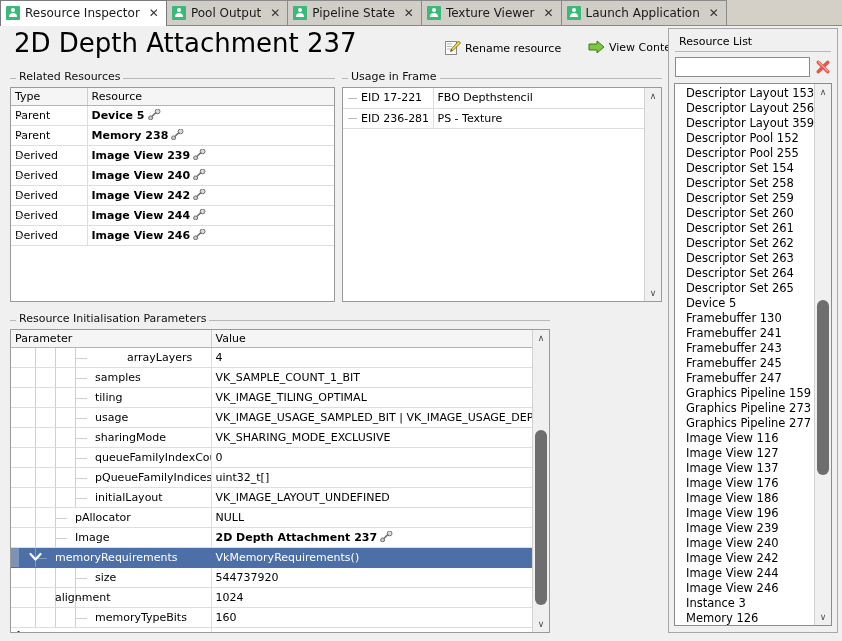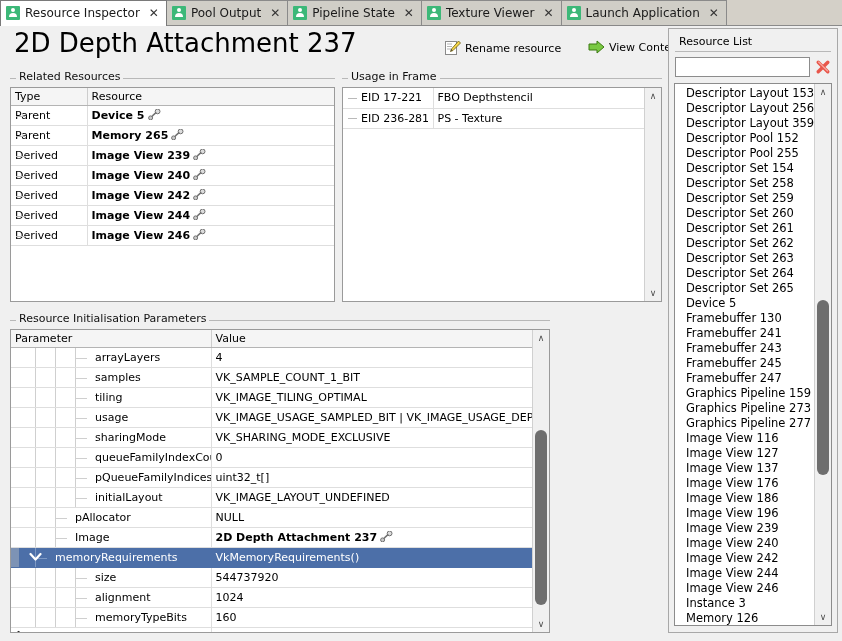--- a/index.html
+++ b/index.html
@@ -450,21 +450,21 @@
                       <g stroke="#6f6f6f" stroke-width="1.5" fill="none">
                         <path d="M4.6 7.2 L2.6 9.2"></path>
                       </g>
                       <circle cx="2.6" cy="8.9" r="2" fill="#c9c9c9" stroke="#6f6f6f" stroke-width="1"></circle>
                       <circle cx="9.6" cy="2.4" r="2.4" fill="#dcdcdc" stroke="#6f6f6f" stroke-width="1"></circle>
                       <path d="M4.3 7.0 L8.2 3.4" stroke="#6f6f6f" stroke-width="1.6" fill="none"></path>
                     </svg></span></td>
               </tr>
               <tr>
                 <td class="type-cell">Parent</td>
-                <td class="last"><span class="res-name">Memory 265</span><span class="link-ico"><svg width="13" height="11" viewBox="0 0 13 11">
+                <td class="last"><span class="res-name">Memory 238</span><span class="link-ico"><svg width="13" height="11" viewBox="0 0 13 11">
                       <g stroke="#6f6f6f" stroke-width="1.5" fill="none">
                         <path d="M4.6 7.2 L2.6 9.2"></path>
                       </g>
                       <circle cx="2.6" cy="8.9" r="2" fill="#c9c9c9" stroke="#6f6f6f" stroke-width="1"></circle>
                       <circle cx="9.6" cy="2.4" r="2.4" fill="#dcdcdc" stroke="#6f6f6f" stroke-width="1"></circle>
                       <path d="M4.3 7.0 L8.2 3.4" stroke="#6f6f6f" stroke-width="1.6" fill="none"></path>
                     </svg></span></td>
               </tr>
               <tr>
                 <td class="type-cell">Derived</td>
@@ -566,21 +566,21 @@
                 <col>
               </colgroup>
             <thead>
                 <tr>
               <th>Parameter</th>
               <th class="last">Value</th>
             </tr>
               </thead>
             <tbody>
                 <tr>
-                  <td class="pname"><span class="guide" style="left:24px"></span><span class="guide" style="left:44px"></span><span class="guide" style="left:64px"></span><span class="elbow" style="left:64px"></span><span class="txt" style="padding-left:84px">arrayLayers</span></td>
+                  <td class="pname"><span class="guide" style="left:24px"></span><span class="guide" style="left:44px"></span><span class="guide" style="left:64px"></span><span class="elbow" style="left:64px"></span><span class="txt" style="padding-left:116px">arrayLayers</span></td>
                   <td class="last"><span class="">4</span></td>
                 </tr>
                 <tr>
                   <td class="pname"><span class="guide" style="left:24px"></span><span class="guide" style="left:44px"></span><span class="guide" style="left:64px"></span><span class="elbow" style="left:64px"></span><span class="txt" style="padding-left:84px">samples</span></td>
                   <td class="last"><span class="">VK_SAMPLE_COUNT_1_BIT</span></td>
                 </tr>
                 <tr>
                   <td class="pname"><span class="guide" style="left:24px"></span><span class="guide" style="left:44px"></span><span class="guide" style="left:64px"></span><span class="elbow" style="left:64px"></span><span class="txt" style="padding-left:84px">tiling</span></td>
                   <td class="last"><span class="">VK_IMAGE_TILING_OPTIMAL</span></td>
                 </tr>
@@ -623,21 +623,21 @@
                   <td class="pname"><span class="sel-tick"></span><span class="guide" style="left:24px"></span><span class="elbow" style="left:24px"></span><span class="expander" style="left:18px;"><svg width="13" height="9" viewBox="0 0 13 9">
                         <polyline points="1.5,1.5 6.5,7 11.5,1.5" fill="none" stroke="#ffffff" stroke-width="2.2" stroke-linecap="round" stroke-linejoin="round"></polyline>
                       </svg></span><span class="txt" style="padding-left:44px">memoryRequirements</span></td>
                   <td class="last"><span class="">VkMemoryRequirements()</span></td>
                 </tr>
                 <tr>
                   <td class="pname"><span class="guide" style="left:24px"></span><span class="guide" style="left:44px"></span><span class="guide" style="left:64px"></span><span class="elbow" style="left:64px"></span><span class="txt" style="padding-left:84px">size</span></td>
                   <td class="last"><span class="">544737920</span></td>
                 </tr>
                 <tr>
-                  <td class="pname"><span class="guide" style="left:24px"></span><span class="guide" style="left:44px"></span><span class="guide" style="left:64px"></span><span class="elbow" style="left:64px"></span><span class="txt" style="padding-left:84px">alignment</span></td>
+                  <td class="pname"><span class="guide" style="left:24px"></span><span class="guide" style="left:44px"></span><span class="guide" style="left:64px"></span><span class="elbow" style="left:64px"></span><span class="txt" style="padding-left:44px">alignment</span></td>
                   <td class="last"><span class="">1024</span></td>
                 </tr>
                 <tr>
                   <td class="pname"><span class="guide" style="left:24px"></span><span class="guide" style="left:44px"></span><span class="guide" style="left:64px"></span><span class="elbow" style="left:64px"></span><span class="txt" style="padding-left:84px">memoryTypeBits</span></td>
                   <td class="last"><span class="">160</span></td>
                 </tr>
                 <tr>
                   <td class="pname"><span class="expander" style="left:6px;"><svg width="9" height="13" viewBox="0 0 9 13">
                         <polyline points="1.5,1.5 7,6.5 1.5,11.5" fill="none" stroke="#2b2b2b" stroke-width="2.2" stroke-linecap="round" stroke-linejoin="round"></polyline>
                       </svg></span><span class="txt" style="padding-left:24px">vkBindImageMemory</span></td>

